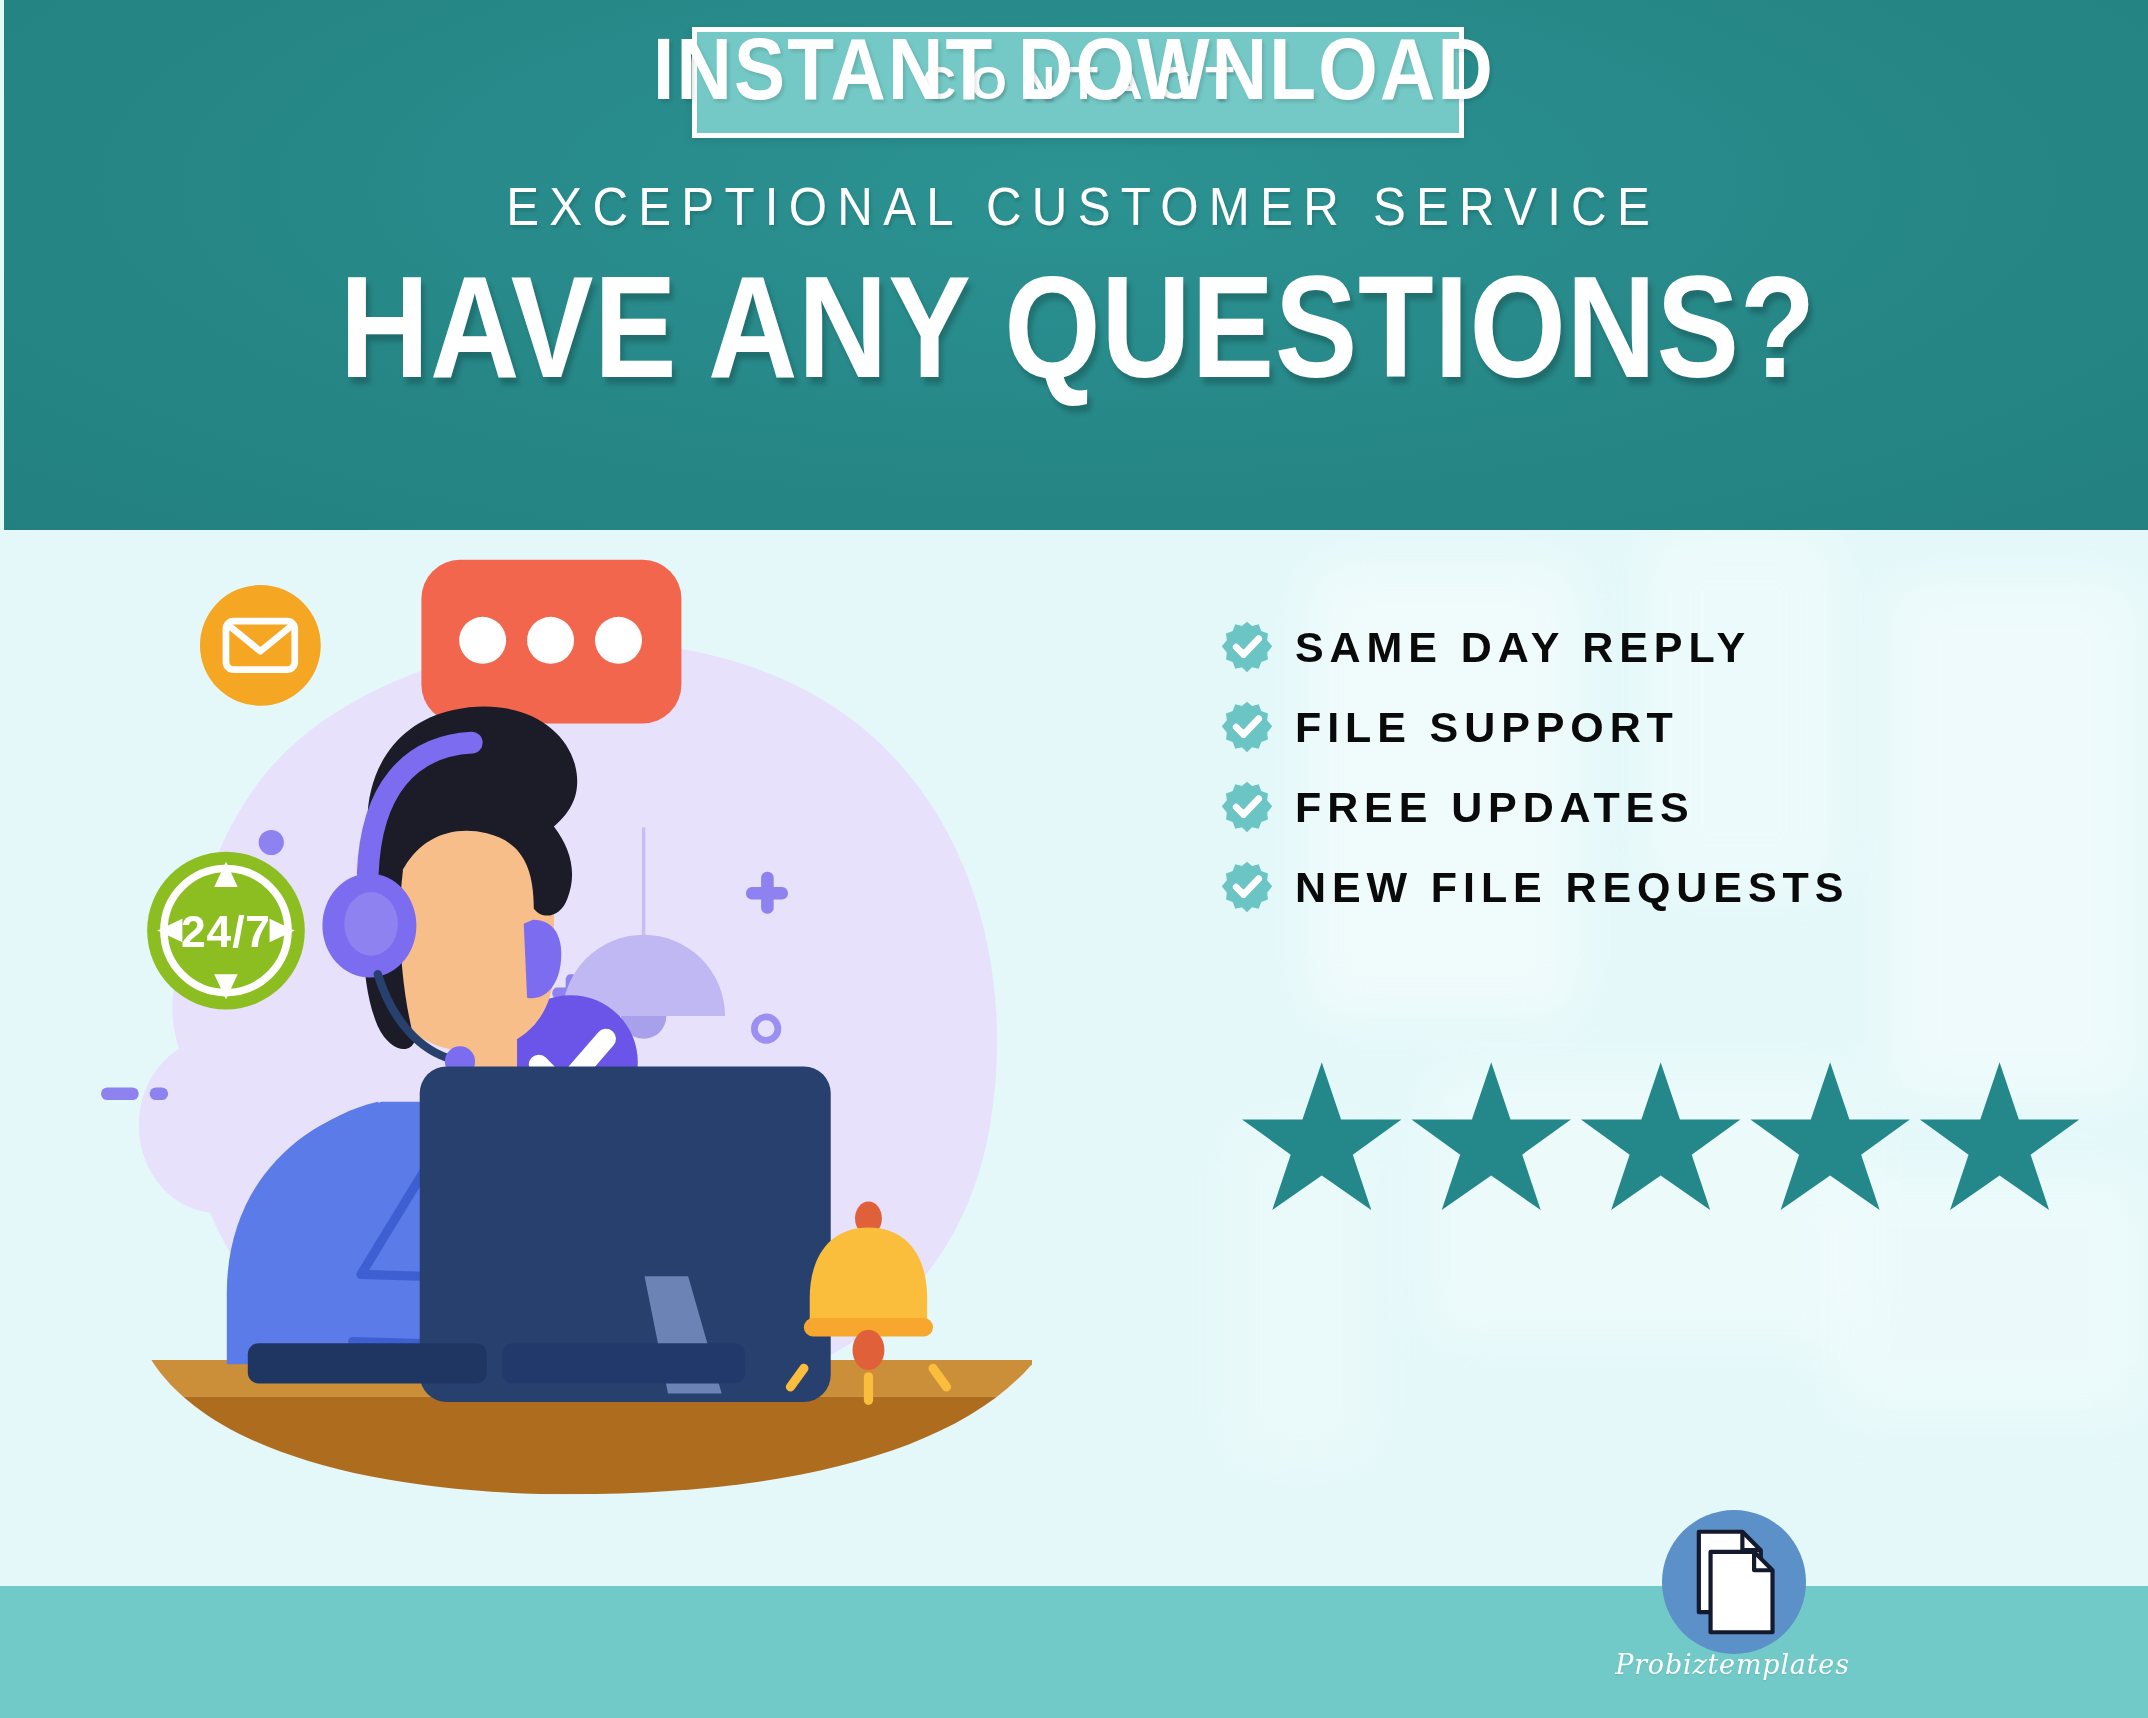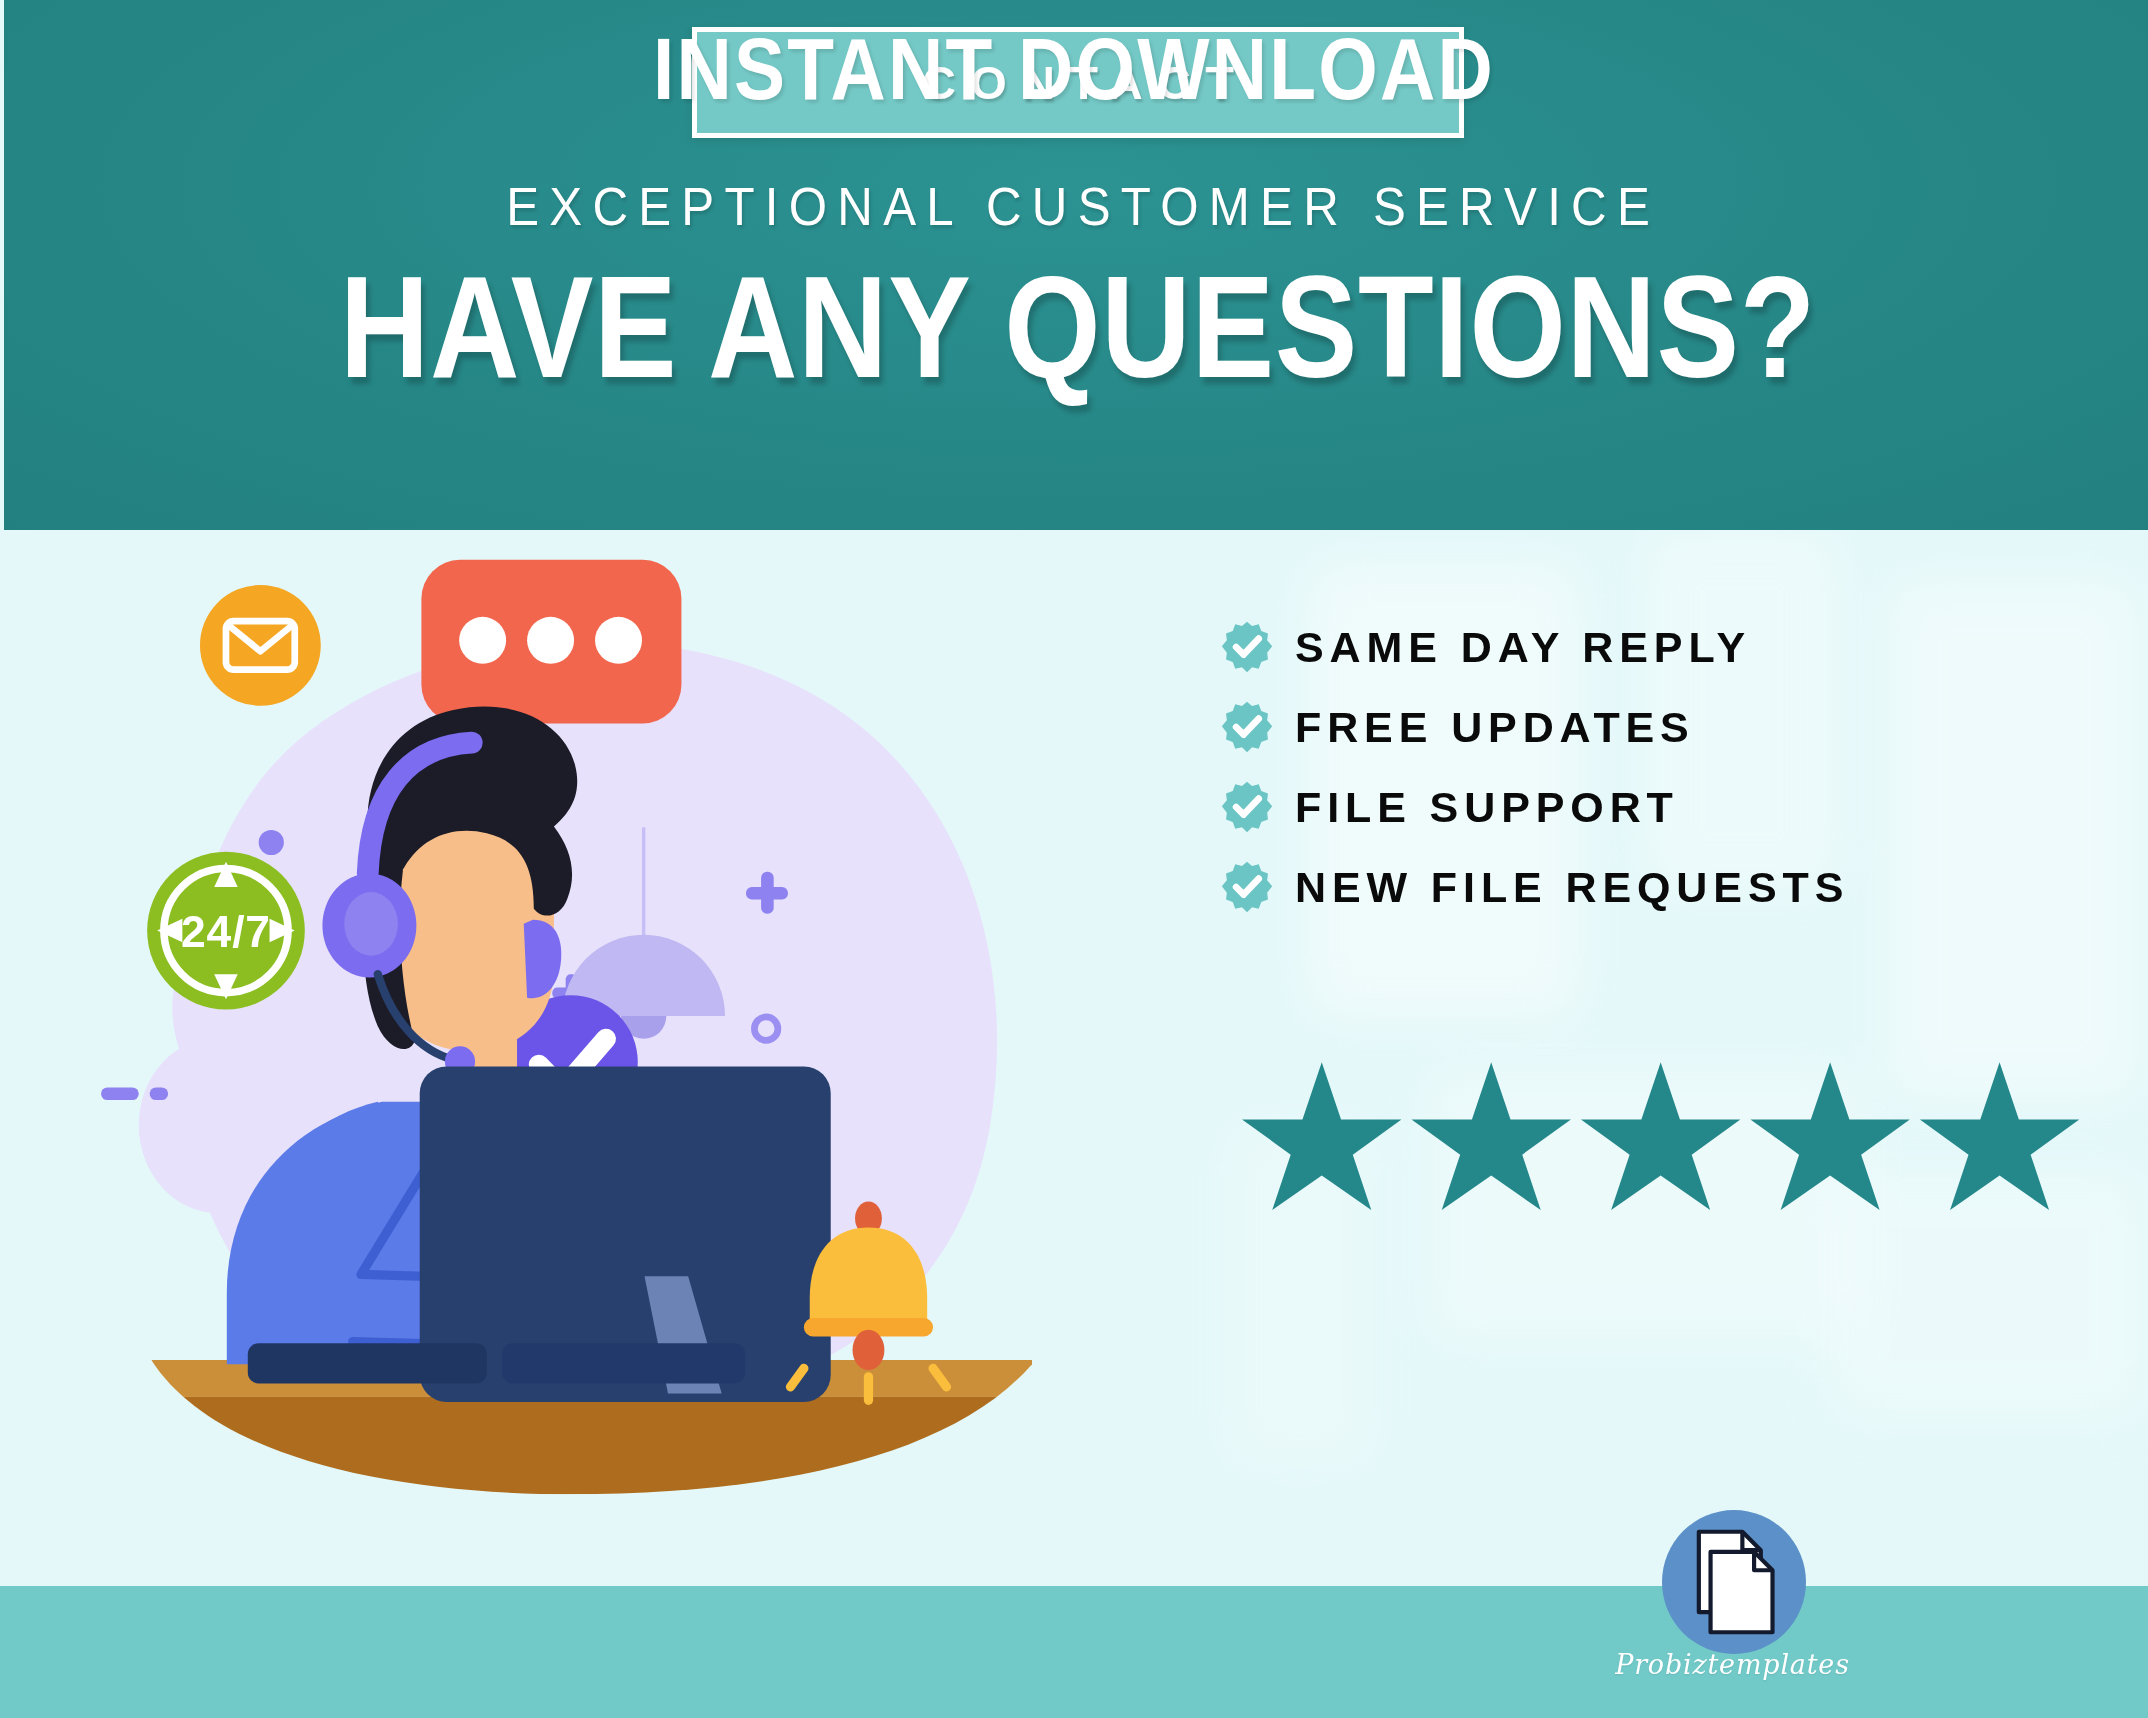--- a/index.html
+++ b/index.html
@@ -271,31 +271,31 @@
         <span class="feat-label">SAME DAY REPLY</span>
       </div>
 
       <div class="feat-row">
         <span class="badge-check">
           <svg viewBox="0 0 62 62" width="52" height="52" xmlns="http://www.w3.org/2000/svg">
             <path fill="#6BC5C4" d="M31 1 L37 6 L45 4 L48 12 L56 15 L55 23 L61 30 L55 38 L56 46 L48 49 L45 57 L37 55 L31 61 L25 55 L17 57 L14 49 L6 46 L7 38 L1 30 L7 23 L6 15 L14 12 L17 4 L25 6 Z"></path>
             <path d="M18 31 L27 40 L45 21" fill="none" stroke="#FFFFFF" stroke-width="8" stroke-linecap="round" stroke-linejoin="round"></path>
           </svg>
         </span>
-        <span class="feat-label">FREE UPDATES</span>
+        <span class="feat-label">FILE SUPPORT</span>
       </div>
 
       <div class="feat-row">
         <span class="badge-check">
           <svg viewBox="0 0 62 62" width="52" height="52" xmlns="http://www.w3.org/2000/svg">
             <path fill="#6BC5C4" d="M31 1 L37 6 L45 4 L48 12 L56 15 L55 23 L61 30 L55 38 L56 46 L48 49 L45 57 L37 55 L31 61 L25 55 L17 57 L14 49 L6 46 L7 38 L1 30 L7 23 L6 15 L14 12 L17 4 L25 6 Z"></path>
             <path d="M18 31 L27 40 L45 21" fill="none" stroke="#FFFFFF" stroke-width="8" stroke-linecap="round" stroke-linejoin="round"></path>
           </svg>
         </span>
-        <span class="feat-label">FILE SUPPORT</span>
+        <span class="feat-label">FREE UPDATES</span>
       </div>
 
       <div class="feat-row">
         <span class="badge-check">
           <svg viewBox="0 0 62 62" width="52" height="52" xmlns="http://www.w3.org/2000/svg">
             <path fill="#6BC5C4" d="M31 1 L37 6 L45 4 L48 12 L56 15 L55 23 L61 30 L55 38 L56 46 L48 49 L45 57 L37 55 L31 61 L25 55 L17 57 L14 49 L6 46 L7 38 L1 30 L7 23 L6 15 L14 12 L17 4 L25 6 Z"></path>
             <path d="M18 31 L27 40 L45 21" fill="none" stroke="#FFFFFF" stroke-width="8" stroke-linecap="round" stroke-linejoin="round"></path>
           </svg>
         </span>
         <span class="feat-label">NEW FILE REQUESTS</span>

